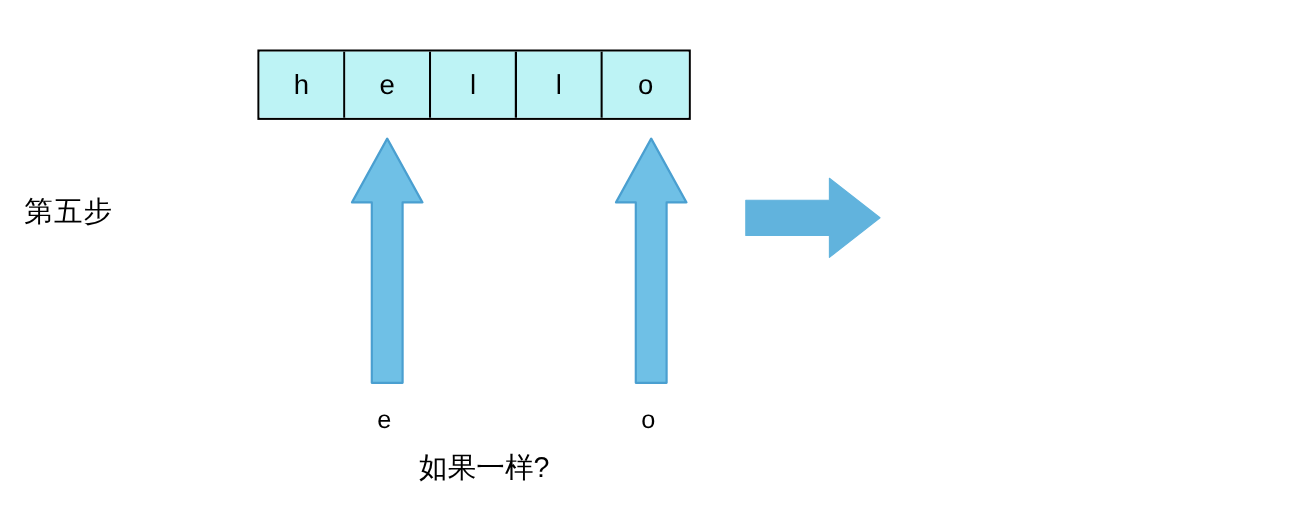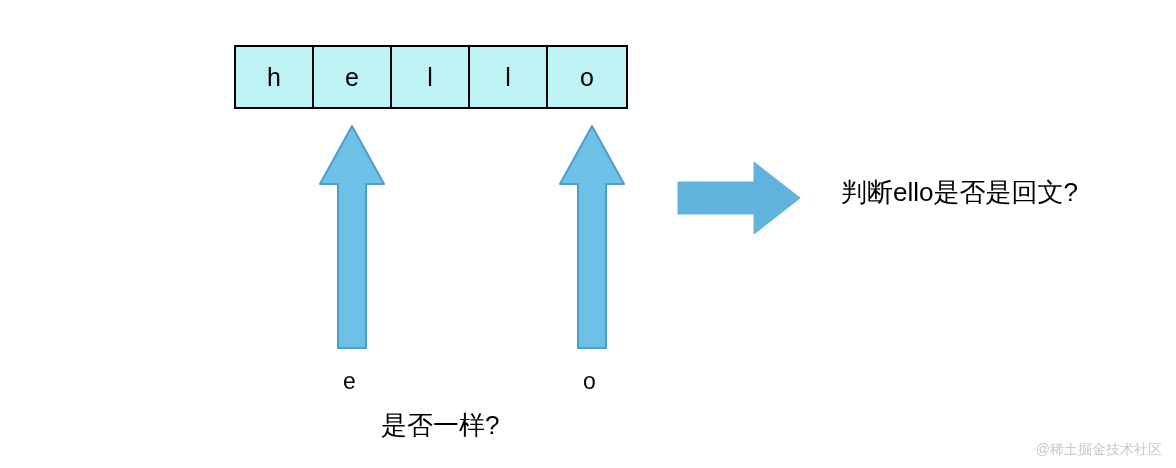--- a/index.html
+++ b/index.html
@@ -114,20 +114,21 @@
     font-size: 14px;
     color: #c9c9c9;
     white-space: nowrap;
   }
 </style>
 </head>
 <body>
 
 <div id="stage">
 
+  <div id="step-label">第五步</div>
 
   <div id="string-cells">
     <div class="cell">h</div>
     <div class="cell">e</div>
     <div class="cell">l</div>
     <div class="cell">l</div>
     <div class="cell">o</div>
   </div>
 
   <div class="up-arrow" style="left:316px; top:122px;">
@@ -138,26 +139,24 @@
 
   <div class="up-arrow" style="left:556px; top:122px;">
     <svg width="72" height="230" viewBox="0 0 72 230" xmlns="http://www.w3.org/2000/svg">
       <polygon points="36,4 68,62 50,62 50,226 22,226 22,62 4,62" fill="#6fc0e6" stroke="#4a9fd0" stroke-width="2" stroke-linejoin="round"></polygon>
     </svg>
   </div>
 
   <div id="pointer-letter-left" class="pointer-letter">e</div>
   <div id="pointer-letter-right" class="pointer-letter">o</div>
 
-  <div id="compare-question">是否一样?</div>
+  <div id="compare-question">如果一样?</div>
 
 
   <div id="right-arrow">
     <svg width="126" height="76" viewBox="0 0 126 76" xmlns="http://www.w3.org/2000/svg">
       <polygon points="2,22 78,22 78,2 124,38 78,74 78,54 2,54" fill="#61b3dd" stroke="#61b3dd" stroke-width="1" stroke-linejoin="round"></polygon>
     </svg>
   </div>
 
-  <div id="conclusion-text">判断ello是否是回文?</div>
 
-  <div id="watermark">@稀土掘金技术社区</div>
 
 </div>
 
 </body></html>

